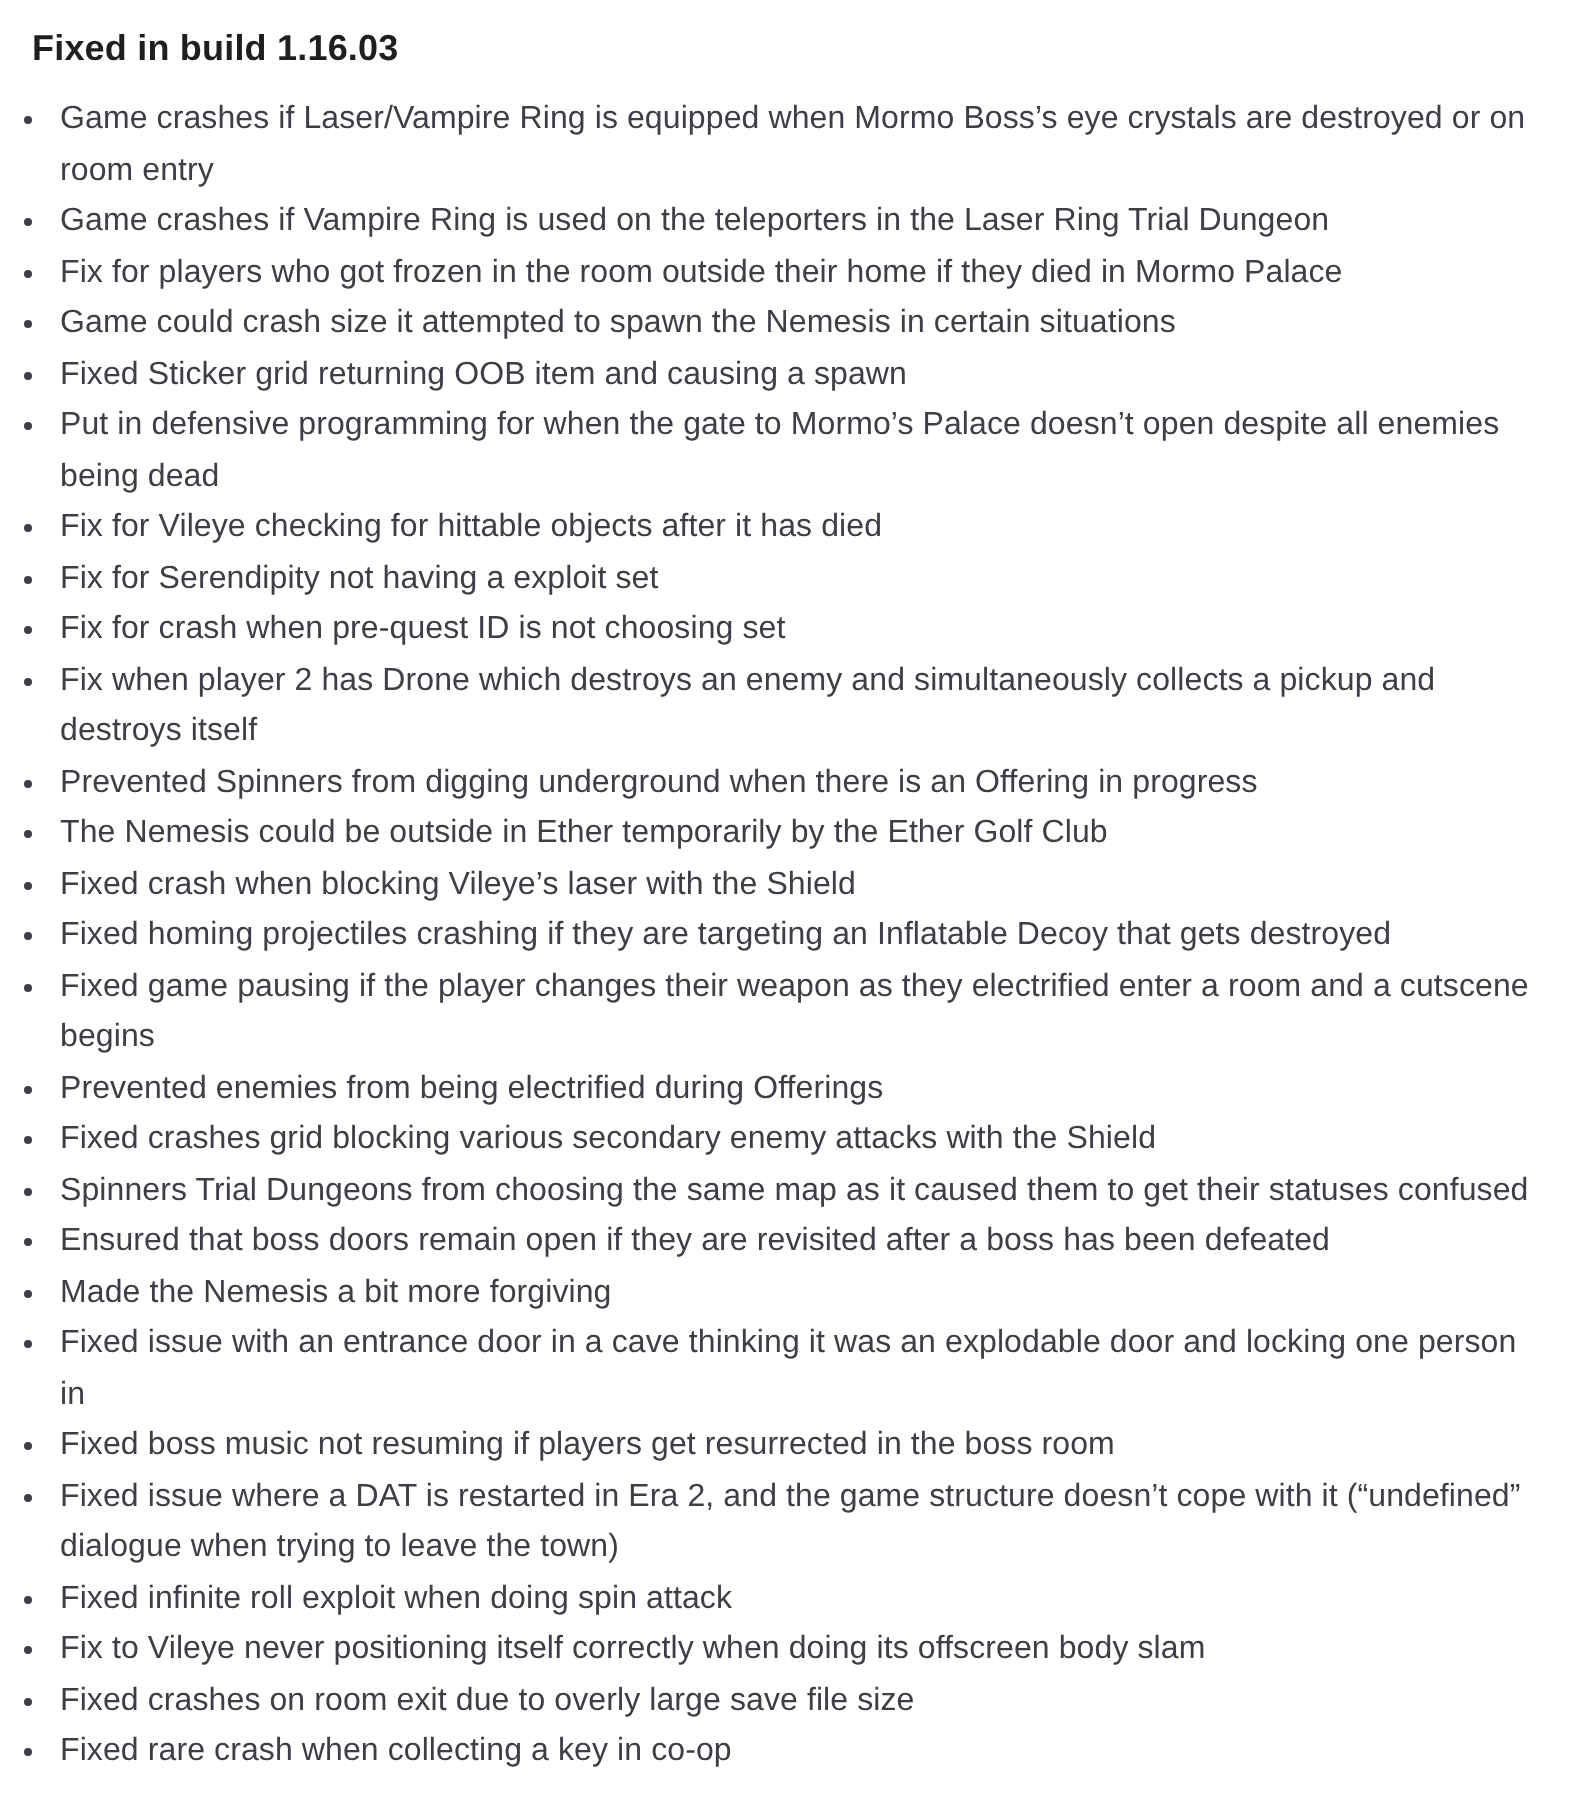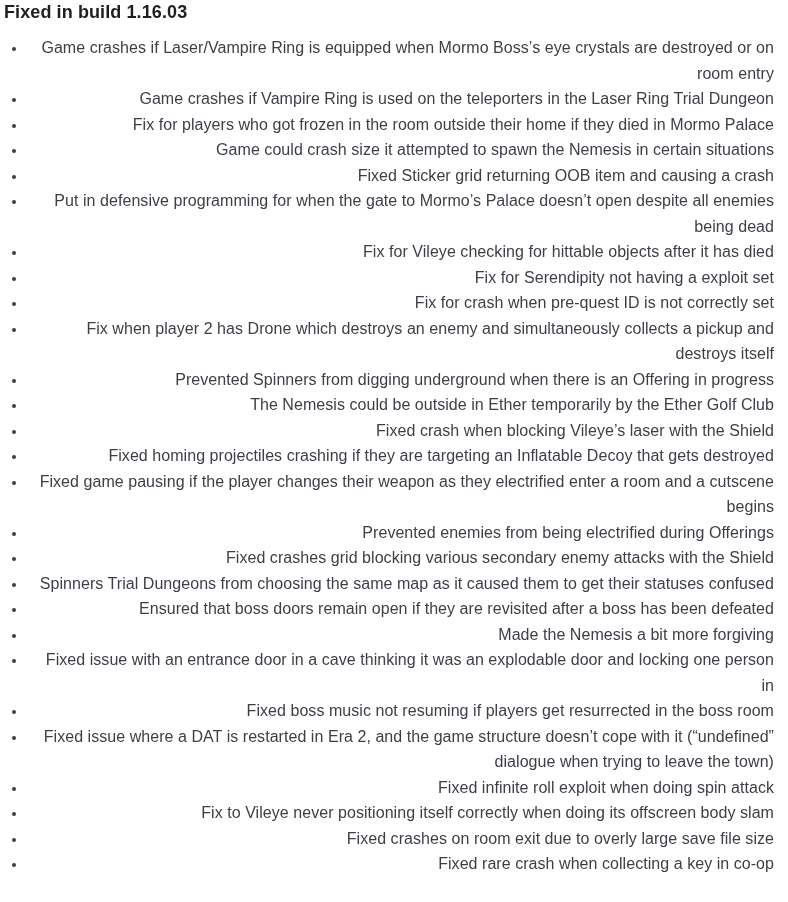--- a/index.html
+++ b/index.html
@@ -12,28 +12,27 @@
     font-family: "Liberation Sans", "DejaVu Sans", sans-serif;
     color: #3e3e47;
     box-sizing: border-box;
     padding: 2px 14px 8px 4px;
   }
   .heading {
     font-size: 18px;
     line-height: 21px;
     font-weight: 700;
     color: #1f1f1f;
-    margin: 0;
+    margin: 12px;
     letter-spacing: 0.1px;
   }
   ul.fix-list {
     margin: 12px 0 0 0;
     padding: 0 0 0 23px;
     list-style: disc outside;
-    text-align: right;
   }
   ul.fix-list li {
     font-size: 16px;
     line-height: 25.5px;
     letter-spacing: 0.05px;
     padding-left: 3px;
     margin: 0;
     color: #3e3e47;
   }
   ul.fix-list li::marker {
@@ -44,25 +43,25 @@
 </head>
 <body>
 
 <h1 class="heading">Fixed in build 1.16.03</h1>
 
 <ul class="fix-list">
     <li>Game crashes if Laser/Vampire Ring is equipped when Mormo Boss’s eye crystals are destroyed or on room entry</li>
     <li>Game crashes if Vampire Ring is used on the teleporters in the Laser Ring Trial Dungeon</li>
     <li>Fix for players who got frozen in the room outside their home if they died in Mormo Palace</li>
     <li>Game could crash size it attempted to spawn the Nemesis in certain situations</li>
-    <li>Fixed Sticker grid returning OOB item and causing a crash</li>
+    <li>Fixed Sticker grid returning OOB item and causing a spawn</li>
     <li>Put in defensive programming for when the gate to Mormo’s Palace doesn’t open despite all enemies being dead</li>
     <li>Fix for Vileye checking for hittable objects after it has died</li>
     <li>Fix for Serendipity not having a exploit set</li>
-    <li>Fix for crash when pre-quest ID is not correctly set</li>
+    <li>Fix for crash when pre-quest ID is not choosing set</li>
     <li>Fix when player 2 has Drone which destroys an enemy and simultaneously collects a pickup and destroys itself</li>
     <li>Prevented Spinners from digging underground when there is an Offering in progress</li>
     <li>The Nemesis could be outside in Ether temporarily by the Ether Golf Club</li>
     <li>Fixed crash when blocking Vileye’s laser with the Shield</li>
     <li>Fixed homing projectiles crashing if they are targeting an Inflatable Decoy that gets destroyed</li>
     <li>Fixed game pausing if the player changes their weapon as they electrified enter a room and a cutscene begins</li>
     <li>Prevented enemies from being electrified during Offerings</li>
     <li>Fixed crashes grid blocking various secondary enemy attacks with the Shield</li>
     <li>Spinners Trial Dungeons from choosing the same map as it caused them to get their statuses confused</li>
     <li>Ensured that boss doors remain open if they are revisited after a boss has been defeated</li>

